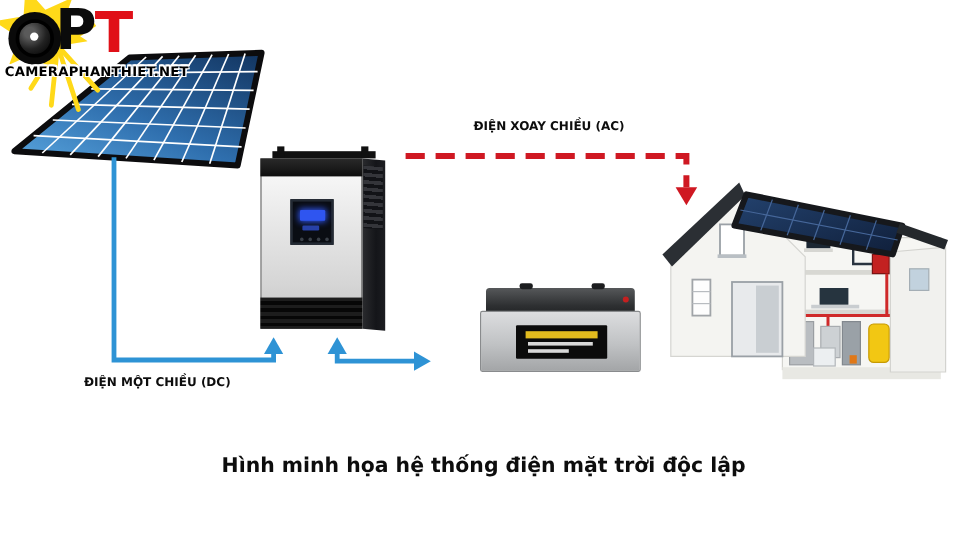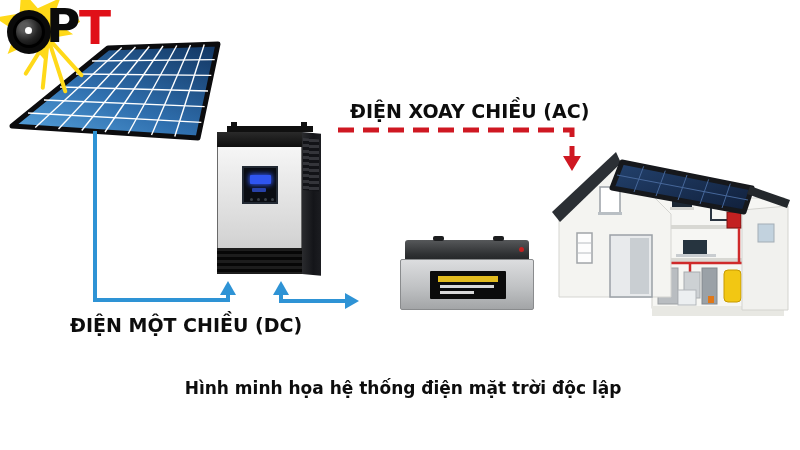--- a/index.html
+++ b/index.html
@@ -10,21 +10,21 @@
   
   #vector{position:absolute;left:0;top:0;width:800px;height:450px;}
   #panel-grid line{stroke:#ffffff;stroke-width:1.4;}
   #pv-grid line{stroke:#46679a;stroke-width:1;}
   .dc-stroke{stroke:var(--dc-line);stroke-width:4;fill:none;stroke-linejoin:miter;}
   .dc-fill{fill:var(--dc-line);}
   .ac-stroke{stroke:var(--ac-line);stroke-width:5;fill:none;stroke-dasharray:16 9;}
   .ac-fill{fill:var(--ac-line);}
 
   
-  .flow-label{position:absolute;font-weight:bold;font-size:19px;color:#0d0d0d;white-space:nowrap;}
+  .flow-label{position:absolute;font-weight:bold;font-size:10px;color:#0d0d0d;white-space:nowrap;}
   #ac-label{left:350px;top:100px;width:215px;text-align:center;}
   #dc-label{left:70px;top:314px;text-align:center;}
   #caption{position:absolute;left:0;top:378px;width:806px;text-align:center;
            font-weight:bold;font-size:17px;color:#0d0d0d;}
 
   
   #logo{left:0;top:0;width:135px;height:72px;}
   #logo-sun{left:-6px;top:-12px;width:80px;height:76px;background:var(--logo-sun);transform:rotate(12deg);
     clip-path:polygon(100% 50%,70.8% 62%,75% 93.3%,50% 74%,25% 93.3%,29.2% 62%,0% 50%,29.2% 38%,25% 6.7%,50% 26%,75% 6.7%,70.8% 38%);}
   .sun-ray{position:absolute;left:48px;top:36px;height:4px;background:var(--logo-sun);
@@ -199,20 +199,21 @@
     <div id="ray2" class="sun-ray"></div>
     <div id="ray3" class="sun-ray"></div>
     <div id="ray4" class="sun-ray"></div>
     <div id="p-slash" class="abs"></div>
     <div id="logo-p" class="abs">P</div>
     <div id="logo-t" class="abs">T</div>
     <div id="lens" class="abs">
       <div id="lens-inner" class="abs"></div>
       <div id="lens-dot" class="abs"></div>
     </div>
+    <div id="logo-site" class="abs">CAMERAPHANTHIET.NET</div>
   </div>
 
   <div id="inverter" class="abs">
     <div id="inv-bracket" class="abs"></div>
     <div id="inv-tab-l" class="inv-tab"></div>
     <div id="inv-tab-r" class="inv-tab"></div>
     <div id="inv-side" class="abs"></div>
     <div id="inv-side-vents" class="abs"></div>
     <div id="inv-front" class="abs"></div>
     <div id="inv-top-band" class="abs"></div>

